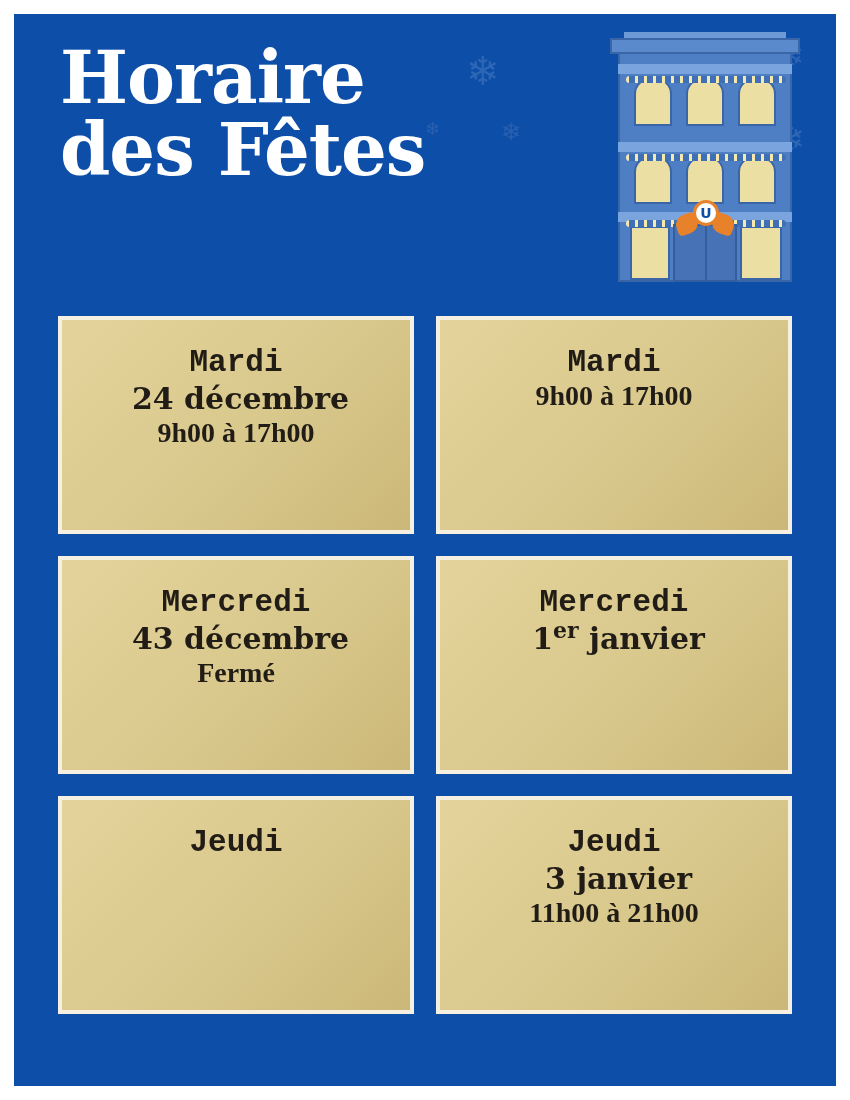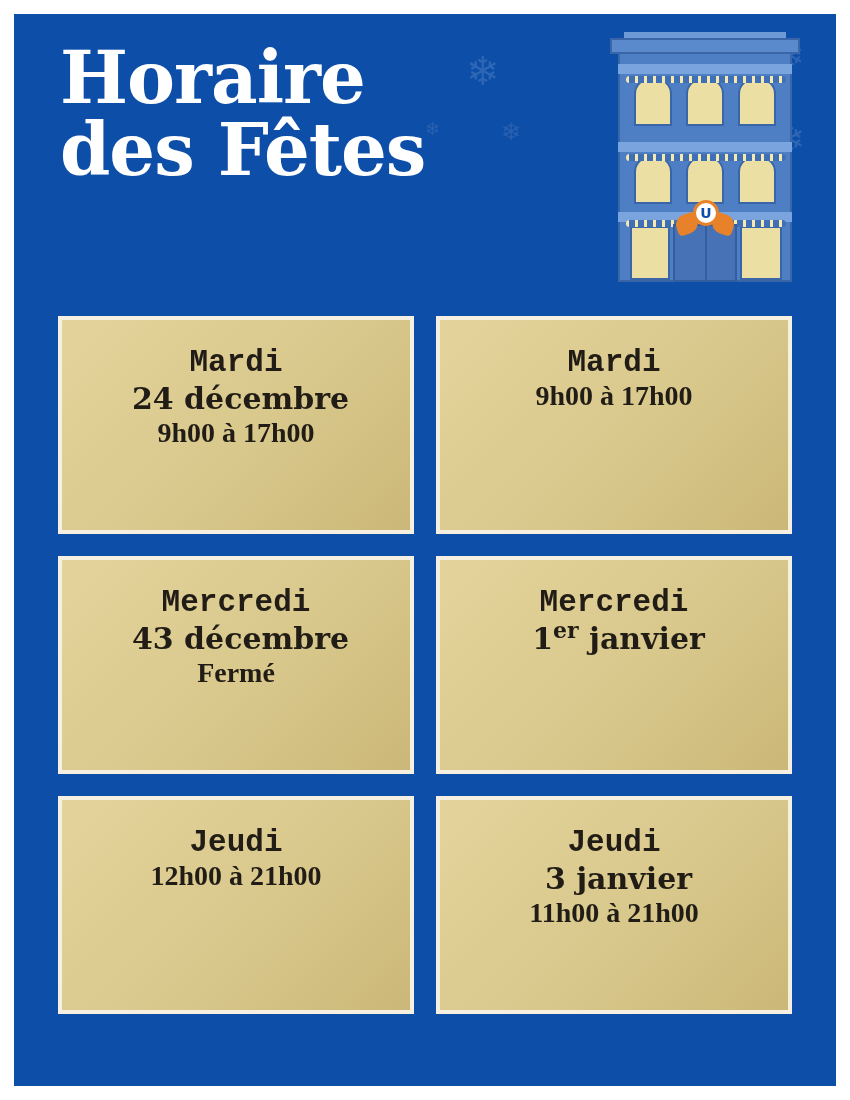--- a/index.html
+++ b/index.html
@@ -288,21 +288,20 @@
       <div class="hours">Fermé</div>
     </div>
 
     <div class="card">
       <div class="dow">Mercredi</div>
       <div class="date"><span>1<sup>er</sup> janvier</span></div>
     </div>
 
     <div class="card">
       <div class="dow">Jeudi</div>
-      <div class="hours">12h00 à 21h00</div>
     </div>
 
     <div class="card">
       <div class="dow">Jeudi</div>
       <div class="date"><span>3 janvier</span></div>
       <div class="hours">11h00 à 21h00</div>
     </div>
 
   </div>
 </div>

